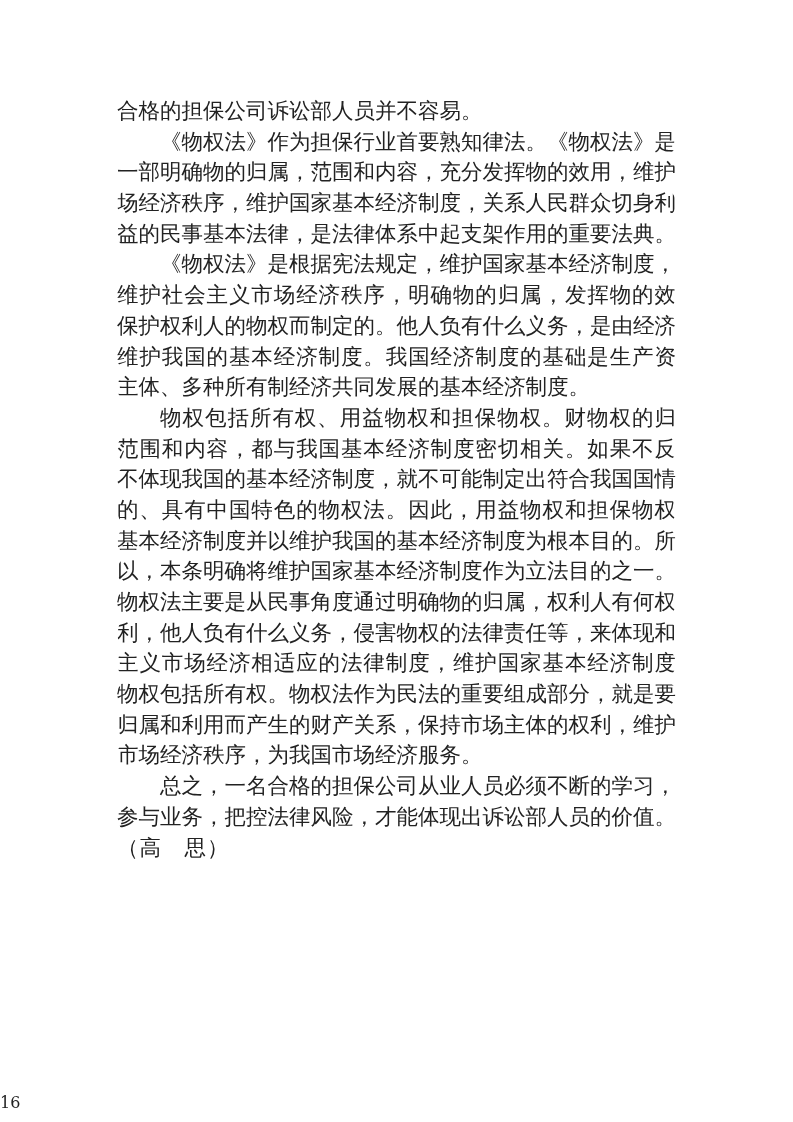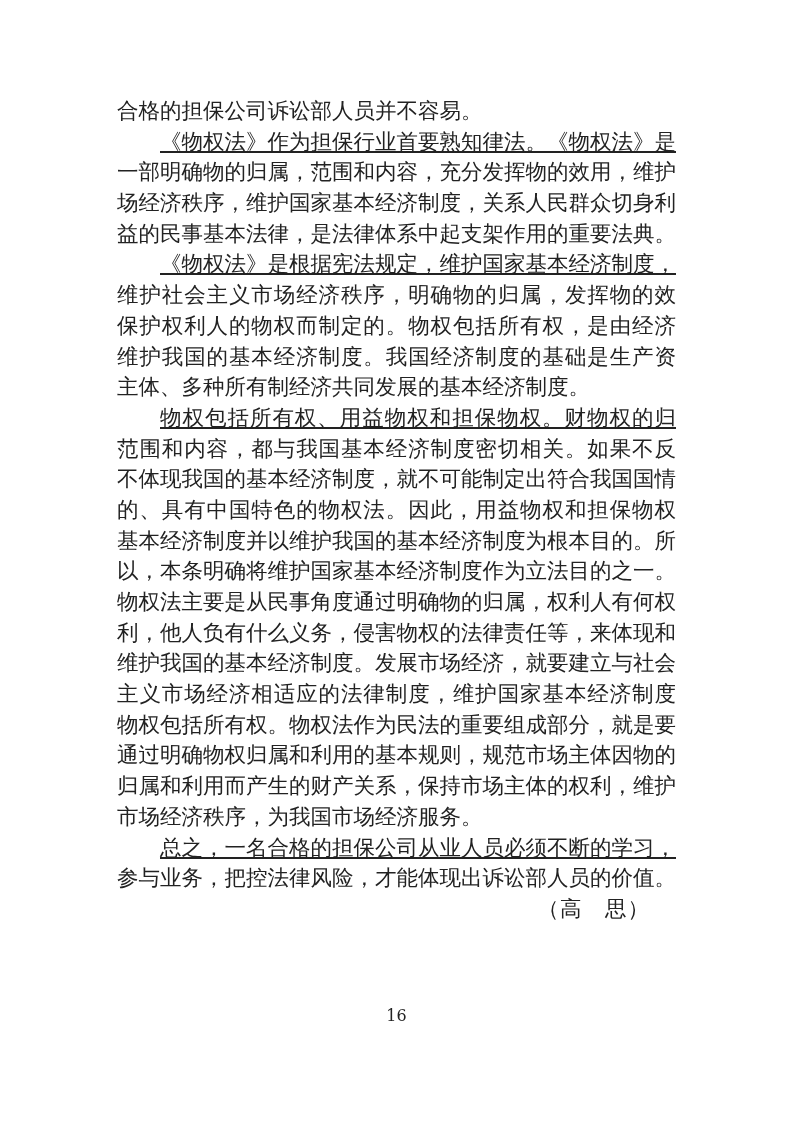--- a/index.html
+++ b/index.html
@@ -1,19 +1,19 @@
 <!DOCTYPE html>
 <html style="--text-color: #222222; --page-bg: #ffffff;"><head>
 <meta charset="utf-8">
 <style>
   :root {
     --text-color: #222222;
     --page-bg: #ffffff;
   }
-  * { margin: 0; padding: 0; box-sizing: border-box; }
+  * { margin: 0; padding: 0; box-sizing: border-box; border-radius: 19px; }
   html, body {
     width: 793px;
     height: 1122px;
     background: var(--page-bg);
     font-family: "DejaVu Serif", "Liberation Serif", serif;
   }
   .page {
     position: relative;
     width: 793px;
     height: 1122px;
@@ -35,66 +35,61 @@
     overflow: hidden;
     text-align: justify;
     text-align-last: justify;
     white-space: normal;
   }
   .line.para-end {
     text-align-last: left;
   }
   .line.indent {
     text-indent: 2em;
-    text-decoration: underline;
   }
   .signature {
     height: 30.7px;
-    text-align: right;
     padding-right: 26px;
     letter-spacing: 1px;
   }
   .page-number {
     position: absolute;
     left: 0;
     right: 0;
-    top: 1006px;
-    text-align: center;
+    top: 1093px;
     font-size: 16px;
     color: var(--text-color);
   }
 </style>
 </head>
 <body>
 
 <div class="page">
   <div class="text-block">
     <div id="paragraphs">
         <div class="line para-end">合格的担保公司诉讼部人员并不容易。</div>
         <div class="line indent">《物权法》作为担保行业首要熟知律法。《物权法》是</div>
         <div class="line">一部明确物的归属，范围和内容，充分发挥物的效用，维护市</div>
         <div class="line">场经济秩序，维护国家基本经济制度，关系人民群众切身利</div>
         <div class="line para-end">益的民事基本法律，是法律体系中起支架作用的重要法典。</div>
         <div class="line indent">《物权法》是根据宪法规定，维护国家基本经济制度，</div>
         <div class="line">维护社会主义市场经济秩序，明确物的归属，发挥物的效用，</div>
-        <div class="line">保护权利人的物权而制定的。物权包括所有权，是由经济</div>
+        <div class="line">保护权利人的物权而制定的。他人负有什么义务，是由经济</div>
         <div class="line">维护我国的基本经济制度。我国经济制度的基础是生产资</div>
         <div class="line para-end">主体、多种所有制经济共同发展的基本经济制度。</div>
         <div class="line indent">物权包括所有权、用益物权和担保物权。财物权的归属、</div>
         <div class="line">范围和内容，都与我国基本经济制度密切相关。如果不反映、</div>
         <div class="line">不体现我国的基本经济制度，就不可能制定出符合我国国情</div>
         <div class="line">的、具有中国特色的物权法。因此，用益物权和担保物权</div>
         <div class="line">基本经济制度并以维护我国的基本经济制度为根本目的。所</div>
         <div class="line">以，本条明确将维护国家基本经济制度作为立法目的之一。</div>
         <div class="line">物权法主要是从民事角度通过明确物的归属，权利人有何权</div>
         <div class="line">利，他人负有什么义务，侵害物权的法律责任等，来体现和</div>
-        <div class="line">维护我国的基本经济制度。发展市场经济，就要建立与社会</div>
         <div class="line">主义市场经济相适应的法律制度，维护国家基本经济制度</div>
         <div class="line">物权包括所有权。物权法作为民法的重要组成部分，就是要</div>
-        <div class="line">通过明确物权归属和利用的基本规则，规范市场主体因物的</div>
         <div class="line">归属和利用而产生的财产关系，保持市场主体的权利，维护</div>
         <div class="line para-end">市场经济秩序，为我国市场经济服务。</div>
         <div class="line indent">总之，一名合格的担保公司从业人员必须不断的学习，</div>
         <div class="line para-end">参与业务，把控法律风险，才能体现出诉讼部人员的价值。</div>
       </div>
     <div class="signature">（高　思）</div>
   </div>
   <div class="page-number">16</div>
 </div>
 

